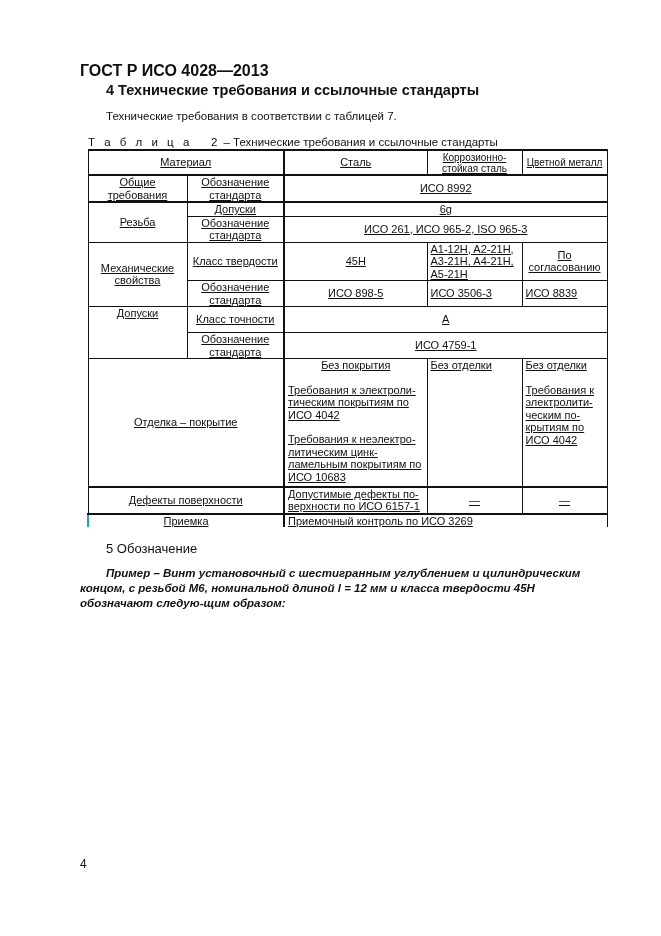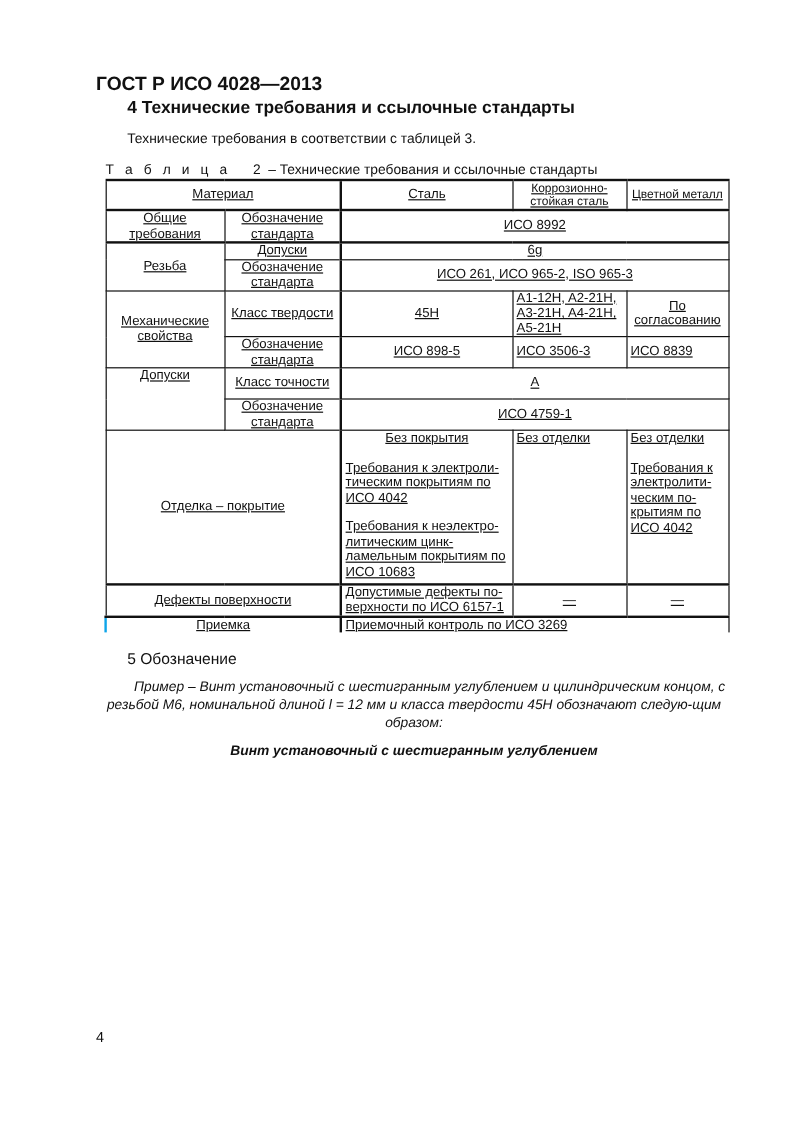--- a/index.html
+++ b/index.html
@@ -17,30 +17,30 @@
   table.req td { border: 1px solid #111; padding: 0 3px; text-align: center; vertical-align: middle; text-decoration: underline; }
   table.req td.thickL { border-left: 2.5px solid #111; }
   table.req tr.thickT td { border-top: 2px solid #111; }
   table.req tr.thickB td { border-bottom: 2px solid #111; }
   table.req td.left { text-align: left; }
   table.req td.top { vertical-align: top; }
   table.req td.noBottom { border-bottom: none; }
   .para { margin-top: 12px; }
 
   #sec5-title { left: 106px; top: 541px; font-size: 13px; font-weight: normal; text-align: center; }
-  #example { left: 80px; top: 566px; width: 530px; font-size: 11.5px; font-weight: normal; font-style: italic; line-height: 15px; text-indent: 26px; text-align: center; }
+  #example { left: 80px; top: 566px; width: 530px; font-size: 11.5px; font-weight: bold; font-style: italic; line-height: 15px; text-indent: 26px; }
   #designation { left: 80px; top: 619px; width: 530px; font-size: 11.5px; font-weight: bold; font-style: italic; text-align: center; line-height: 14px; }
   #page-number { left: 80px; top: 857px; font-size: 12px; }
 </style>
 </head>
 <body>
 
 <div class="abs" id="doc-code">ГОСТ Р ИСО 4028—2013</div>
 <div class="abs" id="sec4-title">4 Технические требования и ссылочные стандарты</div>
-<div class="abs" id="sec4-text">Технические требования в соответствии с таблицей 3.</div>
+<div class="abs" id="sec4-text">Технические требования в соответствии с таблицей 7.</div>
 
 <div class="abs" id="table-caption"><span class="spaced">Т а б л и ц а   2</span><span> – Технические требования и ссылочные стандарты</span></div>
 
 <table class="req">
   <colgroup>
     <col style="width:99px">
       <col style="width:97px">
       <col style="width:143px">
       <col style="width:95px">
       <col style="width:85px">
@@ -110,16 +110,15 @@
   <tr style="height:13px">
     <td colspan="2" class="noBottom" style="border-left:2px solid #0ea5e9">Приемка</td>
     <td colspan="3" class="thickL left noBottom">Приемочный контроль по ИСО 3269</td>
   </tr>
 </tbody>
   </table>
 
 <div class="abs" id="sec5-title">5 Обозначение</div>
 <div class="abs" id="example">Пример – Винт установочный с шестигранным углублением и цилиндрическим концом, с резьбой M6, номинальной длиной l = 12 мм и класса твердости 45H обозначают следую-щим образом:</div>
 <div class="abs" id="designation">
-  <div>Винт установочный с шестигранным углублением</div>
 </div>
 
 <div class="abs" id="page-number">4</div>
 
 </body></html>

